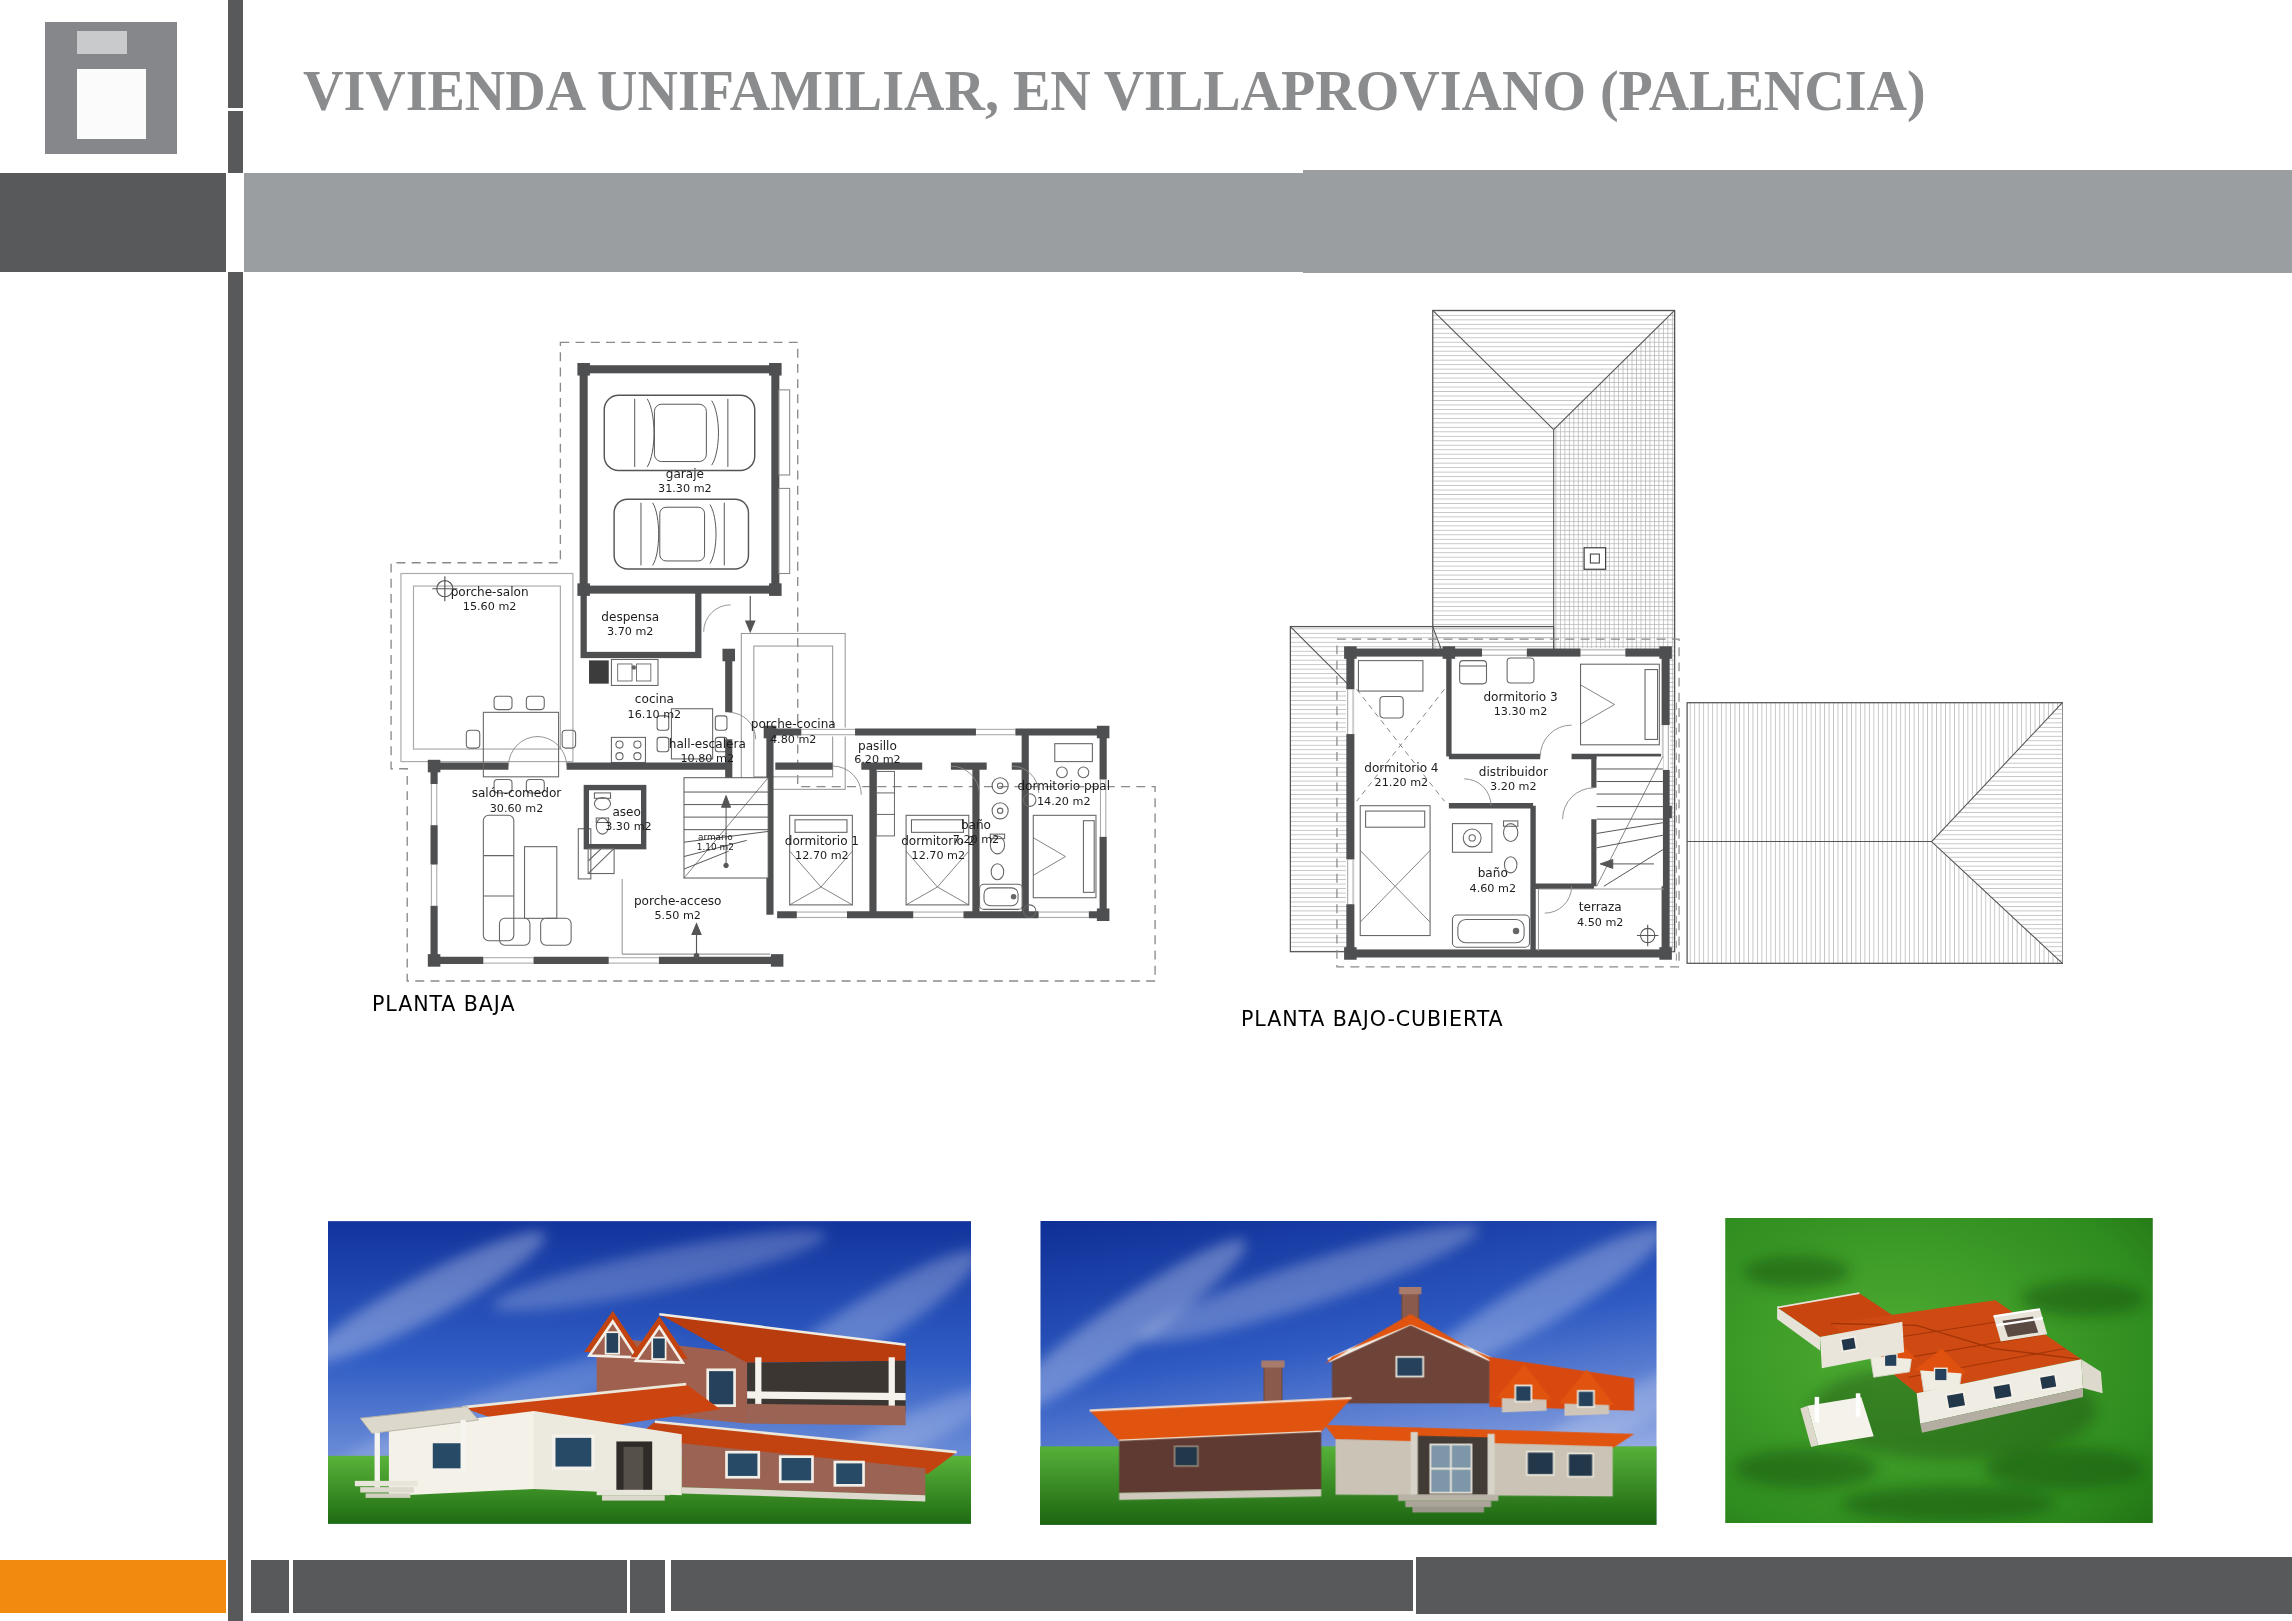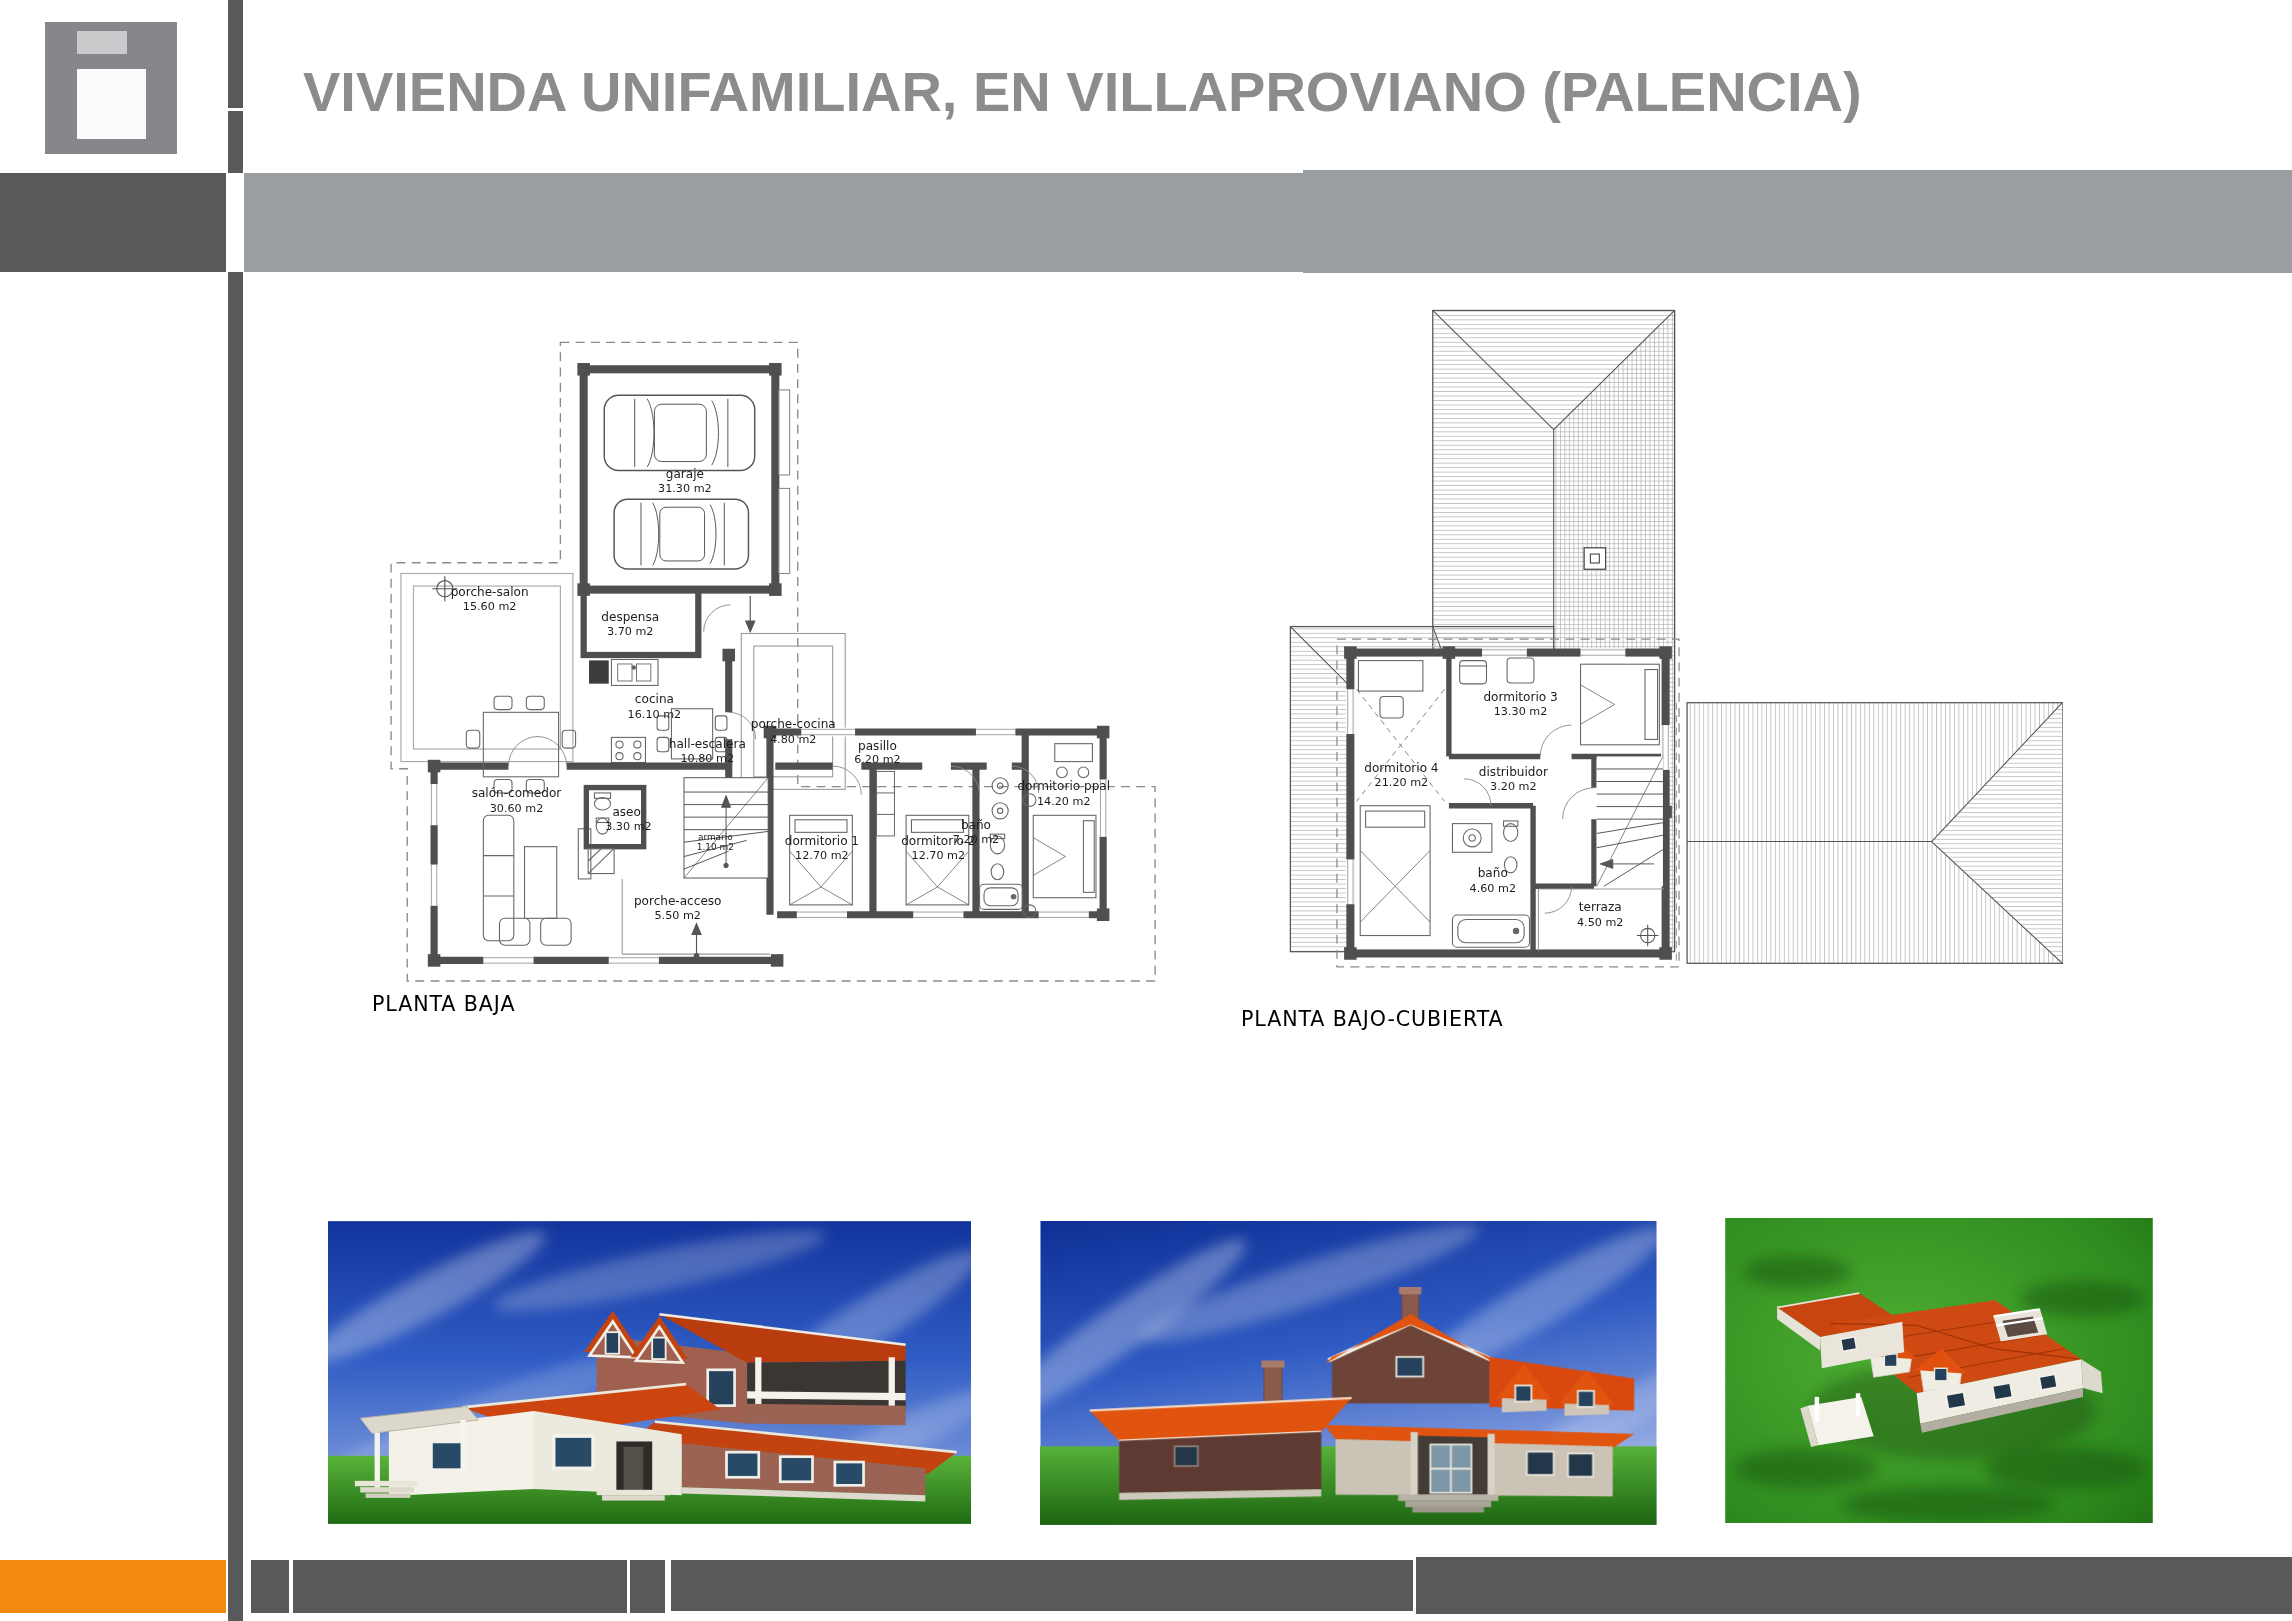--- a/index.html
+++ b/index.html
@@ -4,21 +4,21 @@
 <style>
   html,body{margin:0;padding:0;background:#ffffff;}
   #page{position:relative;width:2293px;height:1621px;background:#ffffff;overflow:hidden;
         font-family:"Liberation Sans",sans-serif;}
   .abs{position:absolute;}
   
   #logo-outer{left:45px;top:21.5px;width:132px;height:132px;background:#85878a;}
   #logo-top{left:32px;top:9.9px;width:50px;height:23px;background:#c9cacc;position:absolute;}
   #logo-bottom{left:32px;top:47px;width:69px;height:70px;background:#fbfbfb;position:absolute;}
   #page-title{left:303px;top:59px;font-size:56px;font-weight:bold;color:#8a8c8e;
-              letter-spacing:0px;white-space:nowrap;}
+              letter-spacing:0px;white-space:nowrap;font-family:Liberation Serif, serif;}
   .vline{left:228px;width:15px;background:#58595b;}
   #band-dark{left:0;top:173px;width:226px;height:99px;background:#58595b;}
   #band-light{left:244px;top:173px;width:1059px;height:99px;background:#9b9ea1;}
   #band-light2{left:1303px;top:170px;width:990px;height:103px;background:#9b9ea1;}
   
   .plan-caption{font-family:"DejaVu Sans",sans-serif;font-size:20.6px;color:#000;letter-spacing:0.9px;}
   
   .bbar{background:#58595b;}
   #bar-orange{left:0;top:1560px;width:226px;height:53px;background:#f28a10;}
   

